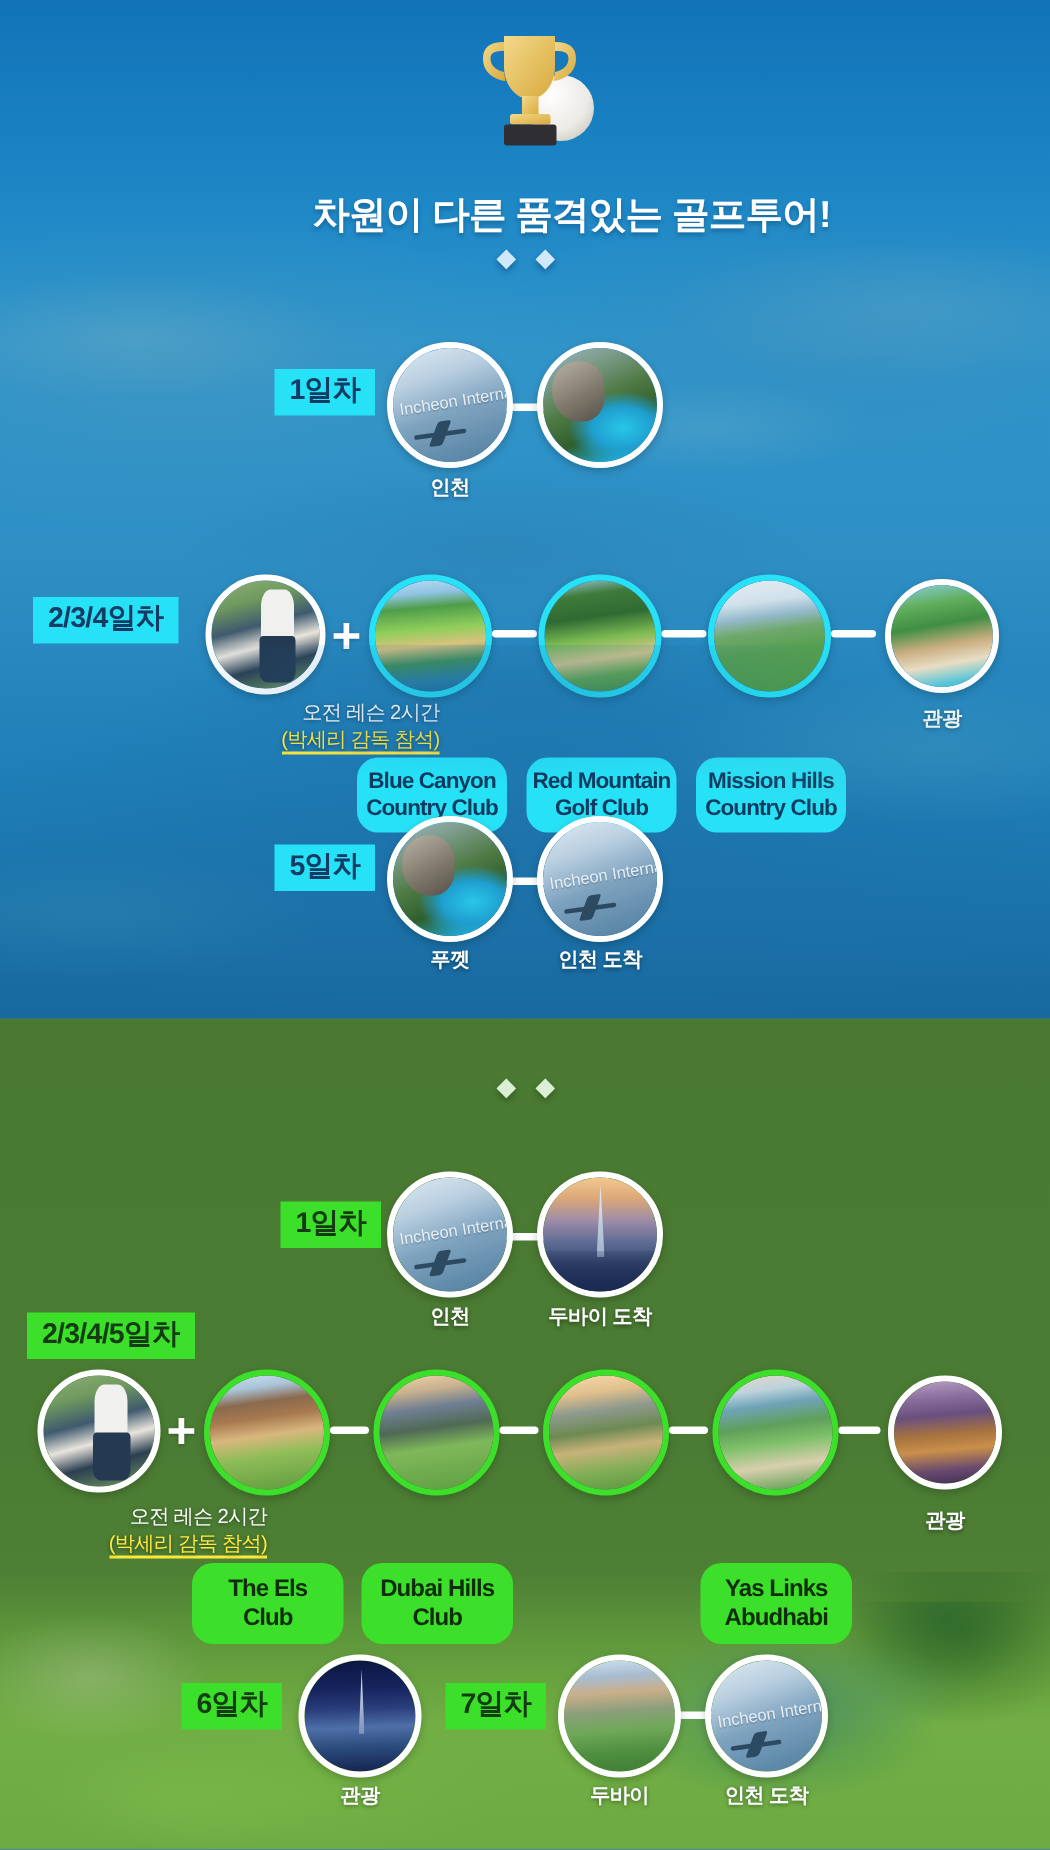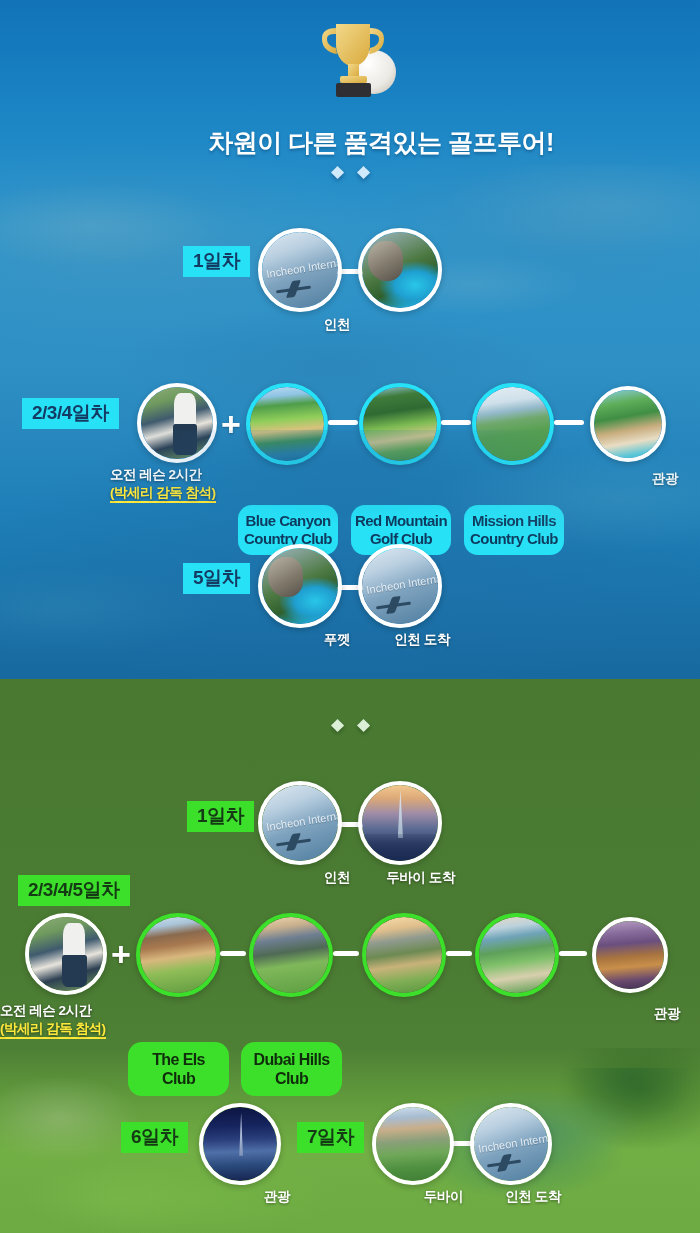--- a/index.html
+++ b/index.html
@@ -106,28 +106,29 @@
   .ring-green { border:4px solid #3ce02a; }
 
   .connector { position:absolute; height:5px; background:#ffffff; border-radius:3px; }
   .plus {
     position:absolute; color:#ffffff; font-size:34px; font-weight:bold;
     line-height:1; text-shadow:0 1px 3px rgba(0,0,0,.3);
   }
 
   
   .cap {
-    position:absolute; text-align:right; color:#ffffff;
+    position:absolute; text-align:center; color:#ffffff;
     font-size:13.5px; font-weight:bold; line-height:1.28; letter-spacing:-.4px;
     text-shadow:0 1px 3px rgba(0,0,0,.45);
   }
   .cap-lesson{
-    position:absolute; text-align:left; color:#ffffff;
-    font-size:13.5px; font-weight:bold; line-height:1.3; letter-spacing:-.5px;
+    position:absolute; text-align:right; color:#ffffff;
+    font-size:13.5px; font-weight:normal; line-height:1.3; letter-spacing:-.5px;
     text-shadow:0 1px 3px rgba(0,0,0,.5);
+    margin-left:48px;
   }
   .cap-lesson .hl{
     display:inline-block; color:#ffe93a; border-bottom:2px solid #ffe93a;
   }
 
   
   .pill {
     position:absolute; border-radius:14px; text-align:center;
     font-weight:bold; letter-spacing:-.6px; line-height:1.2;
     display:flex; align-items:center; justify-content:center;
@@ -395,20 +396,22 @@
 
   <div class="cap-lesson" style="left:0px; top:1002px; width:130px">
     <span>오전 레슨 2시간</span><br>
     <span class="hl">(박세리 감독 참석)</span>
   </div>
 
   <div class="pill pill-green" style="left:128px; top:1000px; width:101px; height:54px; font-size:16px; white-space:pre-line">The Els
 Club</div>
   <div class="pill pill-green" style="left:241px; top:1000px; width:101px; height:54px; font-size:16px; white-space:pre-line">Dubai Hills
 Club</div>
+  <div class="pill pill-green" style="left:467px; top:1000px; width:101px; height:54px; font-size:16px; white-space:pre-line">Yas Links
+Abudhabi</div>
   <div class="cap" style="left:580px; top:1005px; width:100px">관광</div>
 
   <div class="daybadge badge-green" style="left:121px; top:1122px">6일차</div>
   <div class="circ ring-white" style="left:199px; top:1103px; width:82px; height:82px">
     <div class="inner ph-dxbsky"></div>
   </div>
   <div class="cap" style="left:190px; top:1188px; width:100px">관광</div>
 
   <div class="daybadge badge-green" style="left:297px; top:1122px">7일차</div>
   <div class="connector" style="left:449px; top:1141px; width:28px"></div>

